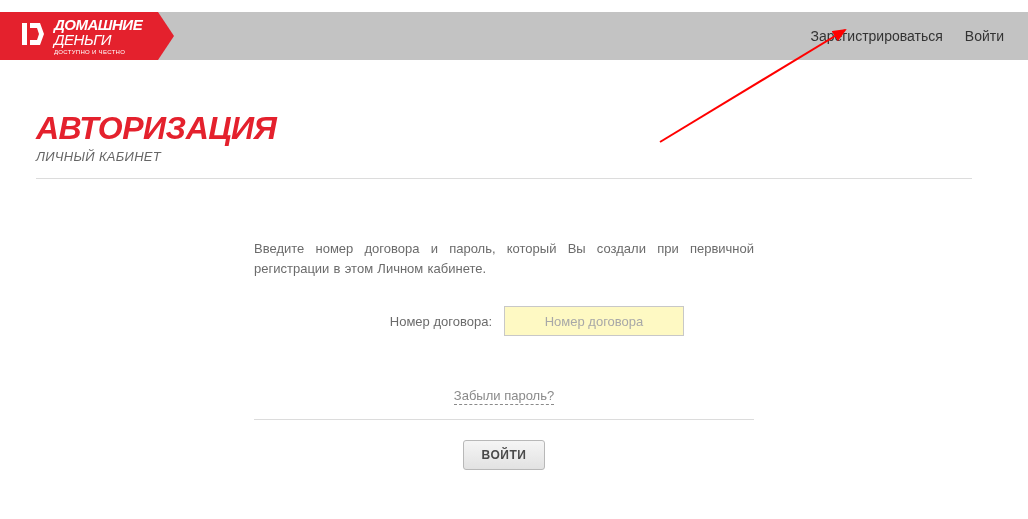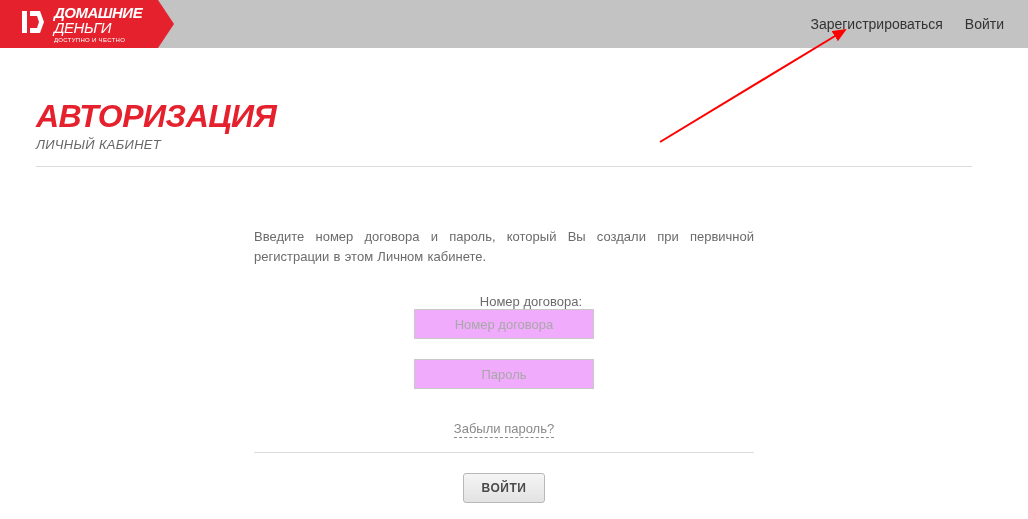--- a/index.html
+++ b/index.html
@@ -15,20 +15,21 @@
       position: relative;
       overflow: hidden;
     }
     .header {
       background: #c3c3c3;
       height: 48px;
       display: flex;
       justify-content: space-between;
       align-items: stretch;
       padding-right: 24px;
+      margin-top: 12px;
     }
     .logo-container {
       background: #e4212d;
       height: 48px;
       display: flex;
       align-items: center;
       padding: 0 16px 0 20px;
       color: #fff;
       position: relative;
     }
@@ -116,34 +117,33 @@
       text-align-last: left;
       line-height: 1.5;
       margin-bottom: 28px;
       word-spacing: 0.05em;
     }
     .form-row {
       display: flex;
       align-items: center;
       justify-content: center;
       margin-bottom: 20px;
-      flex-direction: column;
     }
     .form-label {
       color: #6b6b6b;
       font-size: 13px;
       text-align: right;
       width: 180px;
       padding-right: 12px;
     }
     .form-input {
       width: 180px;
       height: 30px;
       border: 1px solid #c8c8c8;
-      background: #f0abfc;
+      background: #fef9c3;
       text-align: center;
       font-size: 13px;
       color: #555;
       outline: none;
     }
     .form-input::placeholder {
       color: #a8a8a8;
     }
     .forgot-link-row {
       text-align: center;
@@ -214,21 +214,20 @@
 
   <div class="form-wrapper">
     <p class="instruction">Введите номер договора и пароль, который Вы создали при первичной регистрации в этом Личном кабинете.</p>
 
     <div class="form-row">
       <label class="form-label">Номер договора:</label>
       <input class="form-input" type="text" placeholder="Номер договора" style="">
     </div>
 
     <div class="form-row">
-      <input class="form-input" type="password" placeholder="Пароль" style="">
     </div>
 
     <div class="forgot-link-row">
       <a class="forgot-link">Забыли пароль?</a>
     </div>
 
     <hr class="form-divider">
 
     <div class="submit-row">
       <button class="submit-button">ВОЙТИ</button>

